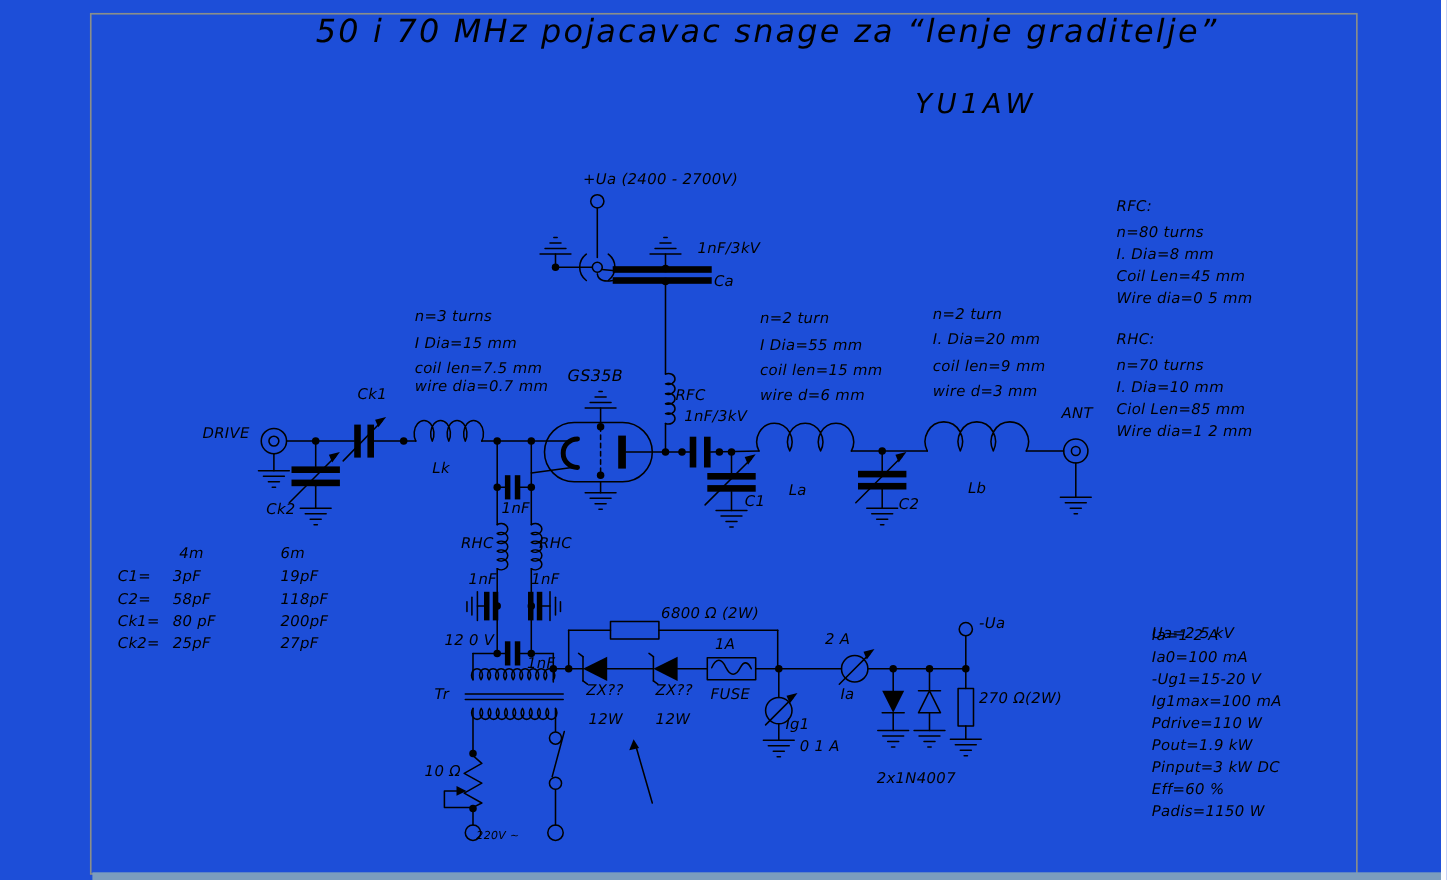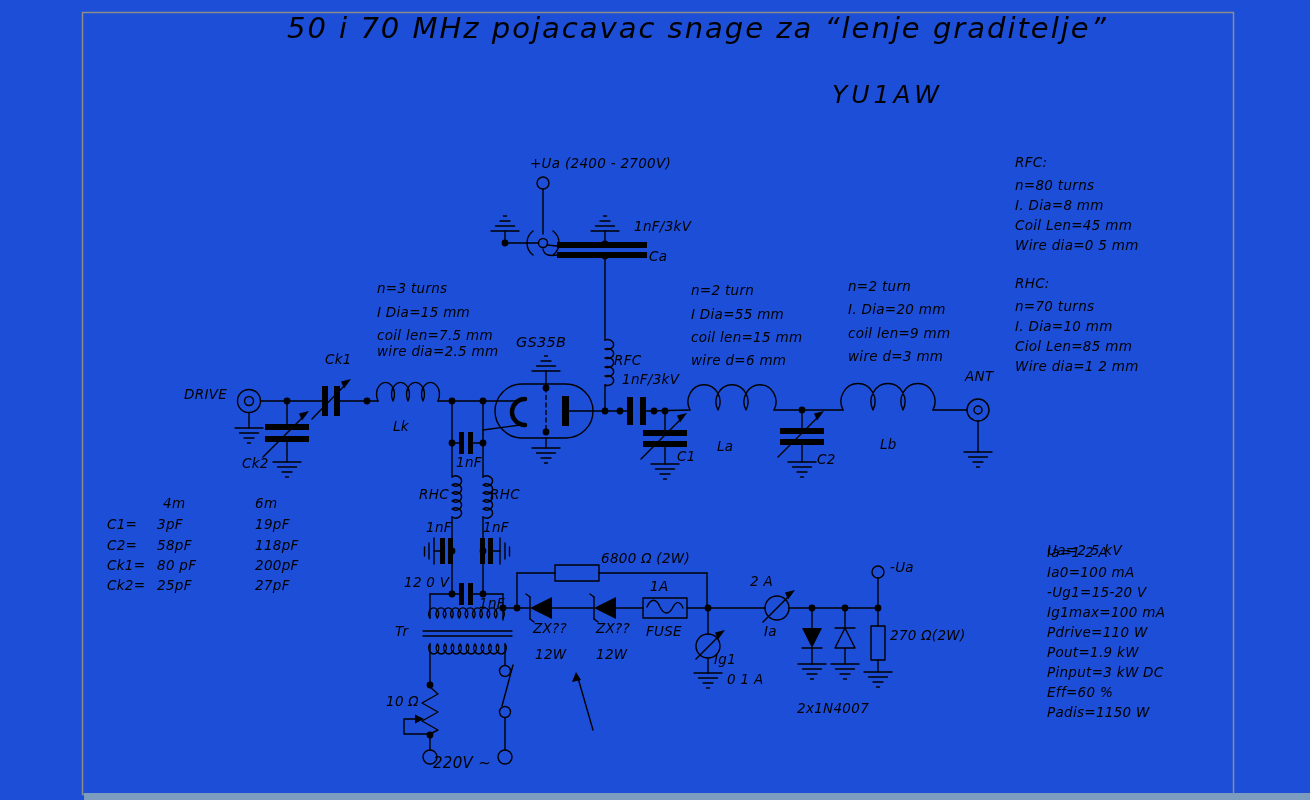--- a/index.html
+++ b/index.html
@@ -6,21 +6,21 @@
   .canvas{position:relative;width:1310px;height:800px;background:#1d4ed8;overflow:hidden;
           font-family:"DejaVu Sans",sans-serif;}
   svg.draw{position:absolute;left:0;top:0;}
   .lbl{position:absolute;font-style:italic;color:#000;white-space:nowrap;
        font-size:13.5px;line-height:1.15;letter-spacing:.3px;}
   .title{font-size:29px;letter-spacing:2px;}
   .subtitle{font-size:22px;letter-spacing:1px;}
   .callsign{font-size:25px;letter-spacing:4px;}
   .note-sr{font-size:12.5px;}
   .note-en{font-size:15px;letter-spacing:.5px;}
-  .spec{line-height:20px;}
+  .spec{line-height:20px;margin-top:26px;}
 </style>
 </head>
 <body>
 
 <div class="canvas">
 
   <svg class="draw" width="1315" height="800" viewBox="0 0 1315 800">
     <defs>
       <g id="gnd">
         <line x1="-14" y1="0" x2="14" y2="0"></line>
@@ -319,21 +319,21 @@
   <div class="lbl spec" style="left:1015px;top:235px">Wire dia=0 5 mm</div>
   <div class="lbl spec" style="left:1015px;top:273px">RHC:</div>
   <div class="lbl spec" style="left:1015px;top:296px">n=70 turns</div>
   <div class="lbl spec" style="left:1015px;top:316px">I. Dia=10 mm</div>
   <div class="lbl spec" style="left:1015px;top:336px">Ciol Len=85 mm</div>
   <div class="lbl spec" style="left:1015px;top:356px">Wire dia=1 2 mm</div>
 
   <div class="lbl" style="left:377px;top:281px">n=3 turns</div>
   <div class="lbl" style="left:377px;top:305px">I Dia=15 mm</div>
   <div class="lbl" style="left:377px;top:328px">coil len=7.5 mm</div>
-  <div class="lbl" style="left:377px;top:344px">wire dia=2.5 mm</div>
+  <div class="lbl" style="left:377px;top:344px">wire dia=0.7 mm</div>
 
   <div class="lbl" style="left:691px;top:283px">n=2 turn</div>
   <div class="lbl" style="left:691px;top:307px">I Dia=55 mm</div>
   <div class="lbl" style="left:691px;top:330px">coil len=15 mm</div>
   <div class="lbl" style="left:691px;top:353px">wire d=6 mm</div>
 
   <div class="lbl" style="left:848px;top:279px">n=2 turn</div>
   <div class="lbl" style="left:848px;top:302px">I. Dia=20 mm</div>
   <div class="lbl" style="left:848px;top:326px">coil len=9 mm</div>
   <div class="lbl" style="left:848px;top:349px">wire d=3 mm</div>
@@ -381,21 +381,21 @@
   <div class="lbl" style="left:965px;top:369px">ANT</div>
   <div class="lbl" style="left:456px;top:455px">1nF</div>
   <div class="lbl" style="left:419px;top:487px">RHC</div>
   <div class="lbl" style="left:490px;top:487px">RHC</div>
   <div class="lbl" style="left:426px;top:520px">1nF</div>
   <div class="lbl" style="left:483px;top:520px">1nF</div>
   <div class="lbl" style="left:404px;top:575px">12 0 V</div>
   <div class="lbl" style="left:479px;top:596px">1nF</div>
   <div class="lbl" style="left:395px;top:624px">Tr</div>
   <div class="lbl" style="left:386px;top:694px">10 Ω</div>
-  <div class="lbl" style="left:433px;top:755px;font-size:15px">220V ~</div>
+  <div class="lbl" style="left:433px;top:755px;font-size:10px">220V ~</div>
   <div class="lbl" style="left:533px;top:621px">ZX??</div>
   <div class="lbl" style="left:535px;top:647px">12W</div>
   <div class="lbl" style="left:596px;top:621px">ZX??</div>
   <div class="lbl" style="left:596px;top:647px">12W</div>
   <div class="lbl" style="left:601px;top:551px">6800 Ω (2W)</div>
   <div class="lbl" style="left:650px;top:579px">1A</div>
   <div class="lbl" style="left:646px;top:624px">FUSE</div>
   <div class="lbl" style="left:714px;top:652px">Ig1</div>
   <div class="lbl" style="left:727px;top:672px">0 1 A</div>
   <div class="lbl" style="left:750px;top:574px">2 A</div>

